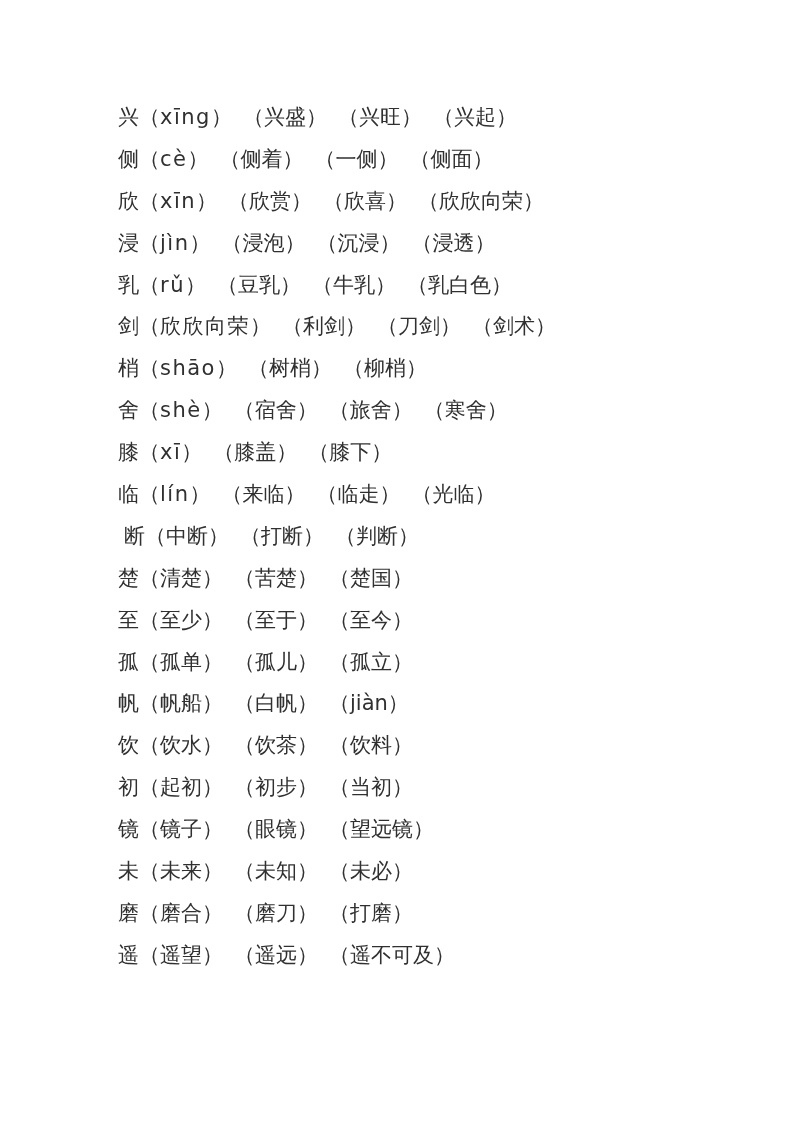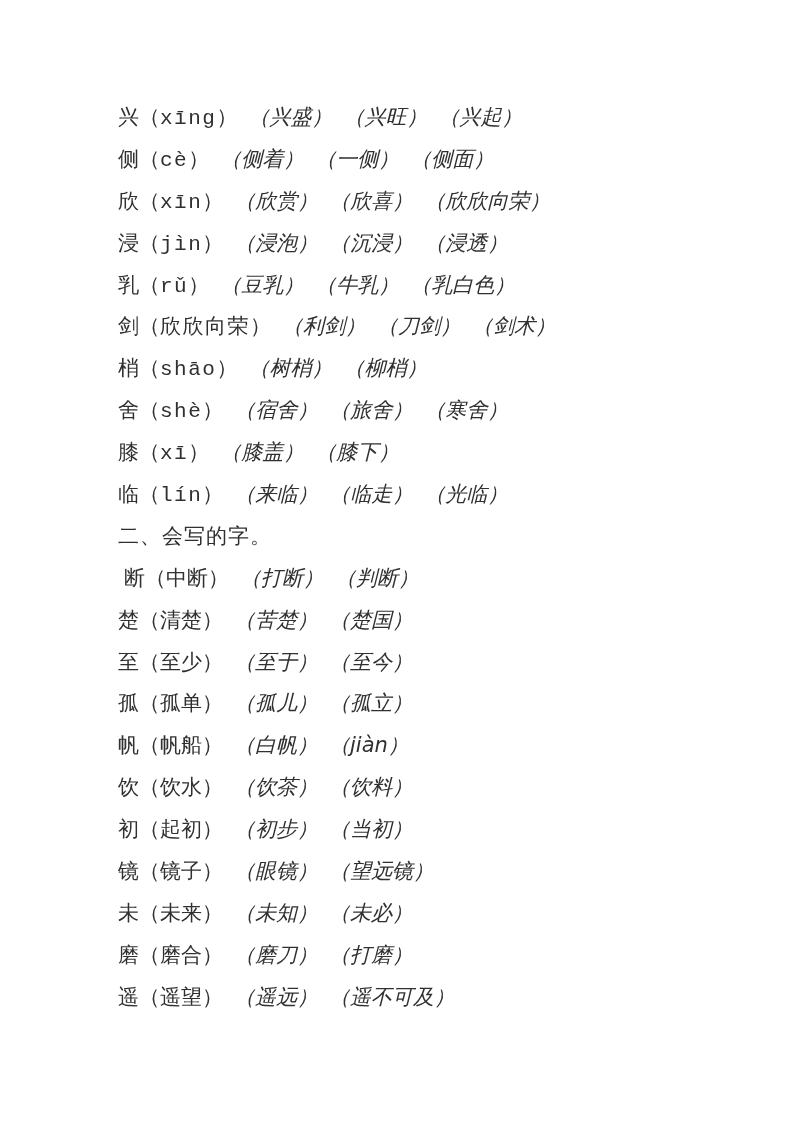--- a/index.html
+++ b/index.html
@@ -30,25 +30,23 @@
     white-space: nowrap;
   }
   .line .char {
     letter-spacing: 0;
   }
   .line .grp {
     margin-left: 0;
   }
   .line .grp + .grp {
     margin-left: 11px;
-    font-style: italic;
   }
   .line .pinyin {
     letter-spacing: 1.5px;
-    font-family: Liberation Mono, monospace;
   }
   .line.heading {
     letter-spacing: 1px;
   }
   .line.indent {
     padding-left: 6px;
   }
 </style>
 </head>
 <body>
@@ -118,21 +116,20 @@
           <span class="grp">（膝下）</span>
         </div>
         <div class="line">
           <span class="char">临</span>
           <span class="grp"><span>（</span><span class="pinyin">lín</span><span>）</span></span>
           <span class="grp">（来临）</span>
           <span class="grp">（临走）</span>
           <span class="grp">（光临）</span>
         </div>
       </div>
-    <div class="line heading">二、会写的字。</div>
     <div id="write-entries">
         <div class="line indent">
           <span class="char">断</span>
           <span class="grp">（中断）</span>
           <span class="grp">（打断）</span>
           <span class="grp">（判断）</span>
         </div>
         <div class="line">
           <span class="char">楚</span>
           <span class="grp">（清楚）</span>

